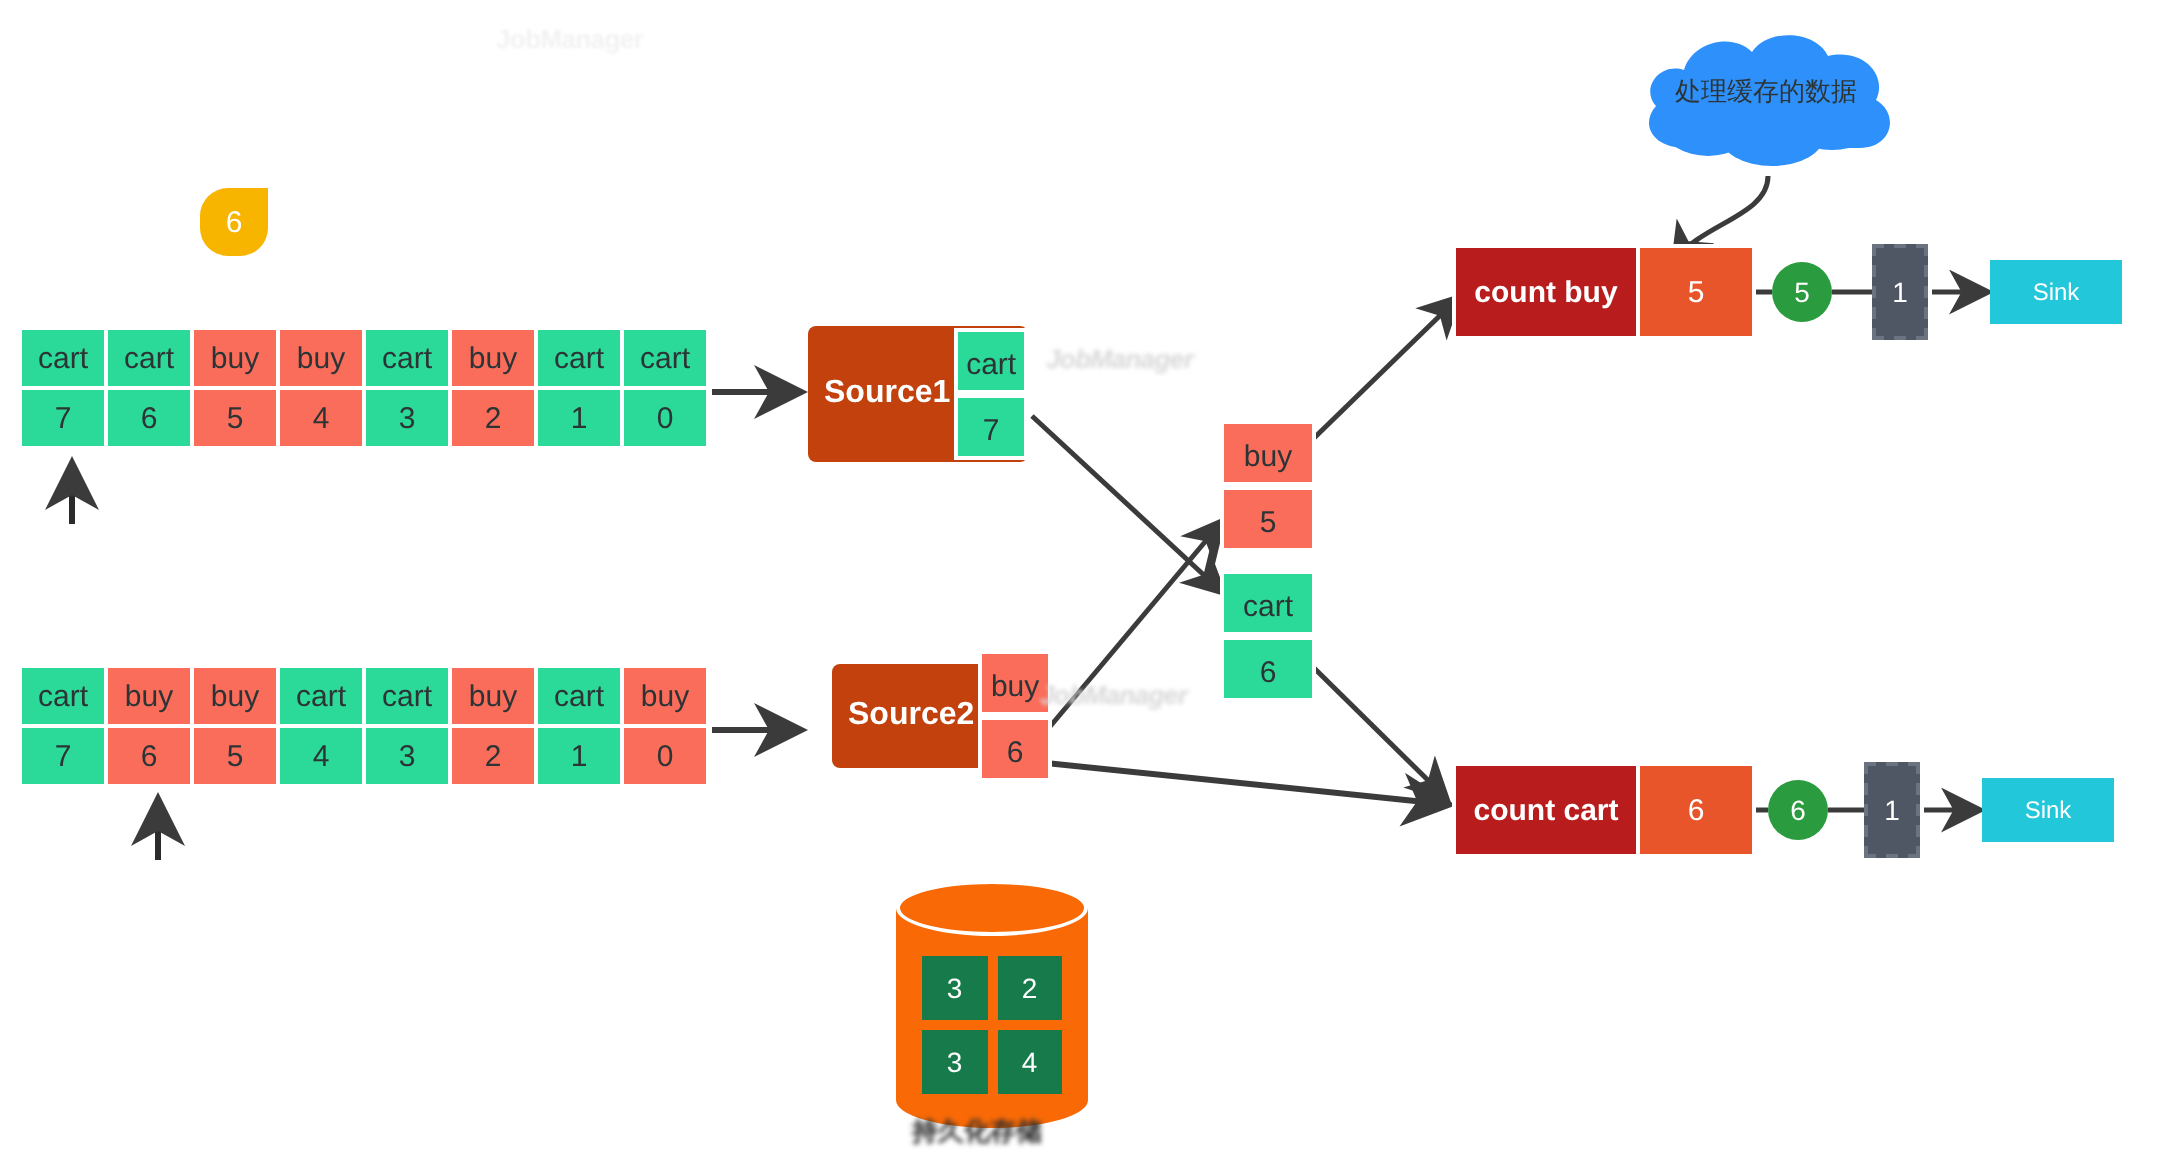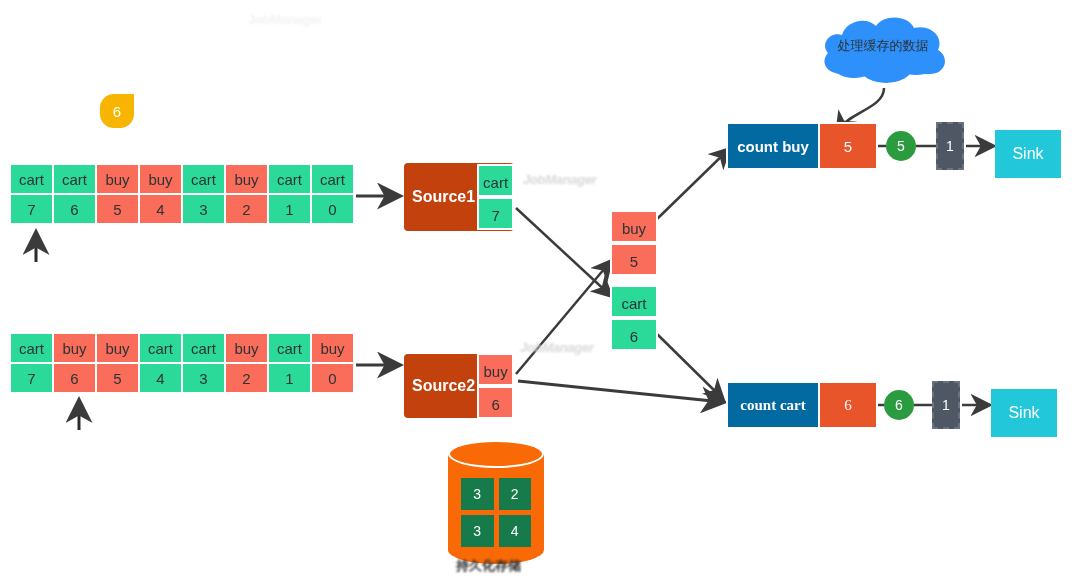--- a/index.html
+++ b/index.html
@@ -35,38 +35,38 @@
 
   
   .midbox{position:absolute;width:48px;display:flex;flex-direction:column;}
   .midbox div{height:33px;line-height:33px;text-align:center;font-size:15px;color:#2d3436;
               border:2px solid #ffffff;box-sizing:border-box;}
   .midbox.red div{background:#FB6D5B;}
   .midbox.green div{background:#2BD999;}
 
   
   .countbox{position:absolute;display:flex;height:48px;border:2px solid #ffffff;box-sizing:border-box;}
-  .countbox .ctitle{background:#0369a1;color:#ffffff;font-weight:bold;font-size:15px;
+  .countbox .ctitle{background:#b91c1c;color:#ffffff;font-weight:bold;font-size:15px;
                     width:92px;display:flex;align-items:center;justify-content:center;
                     border-right:2px solid #ffffff;box-sizing:border-box;}
   .countbox .cval{background:#E8552A;color:#ffffff;font-size:15px;width:56px;
                   display:flex;align-items:center;justify-content:center;}
 
   
   .gcircle{position:absolute;width:30px;height:30px;border-radius:50%;background:#2A9B3E;
            color:#ffffff;font-size:14px;display:flex;align-items:center;justify-content:center;}
 
   
   .barrier{position:absolute;width:28px;height:48px;background:#4F5764;
            border:2px dashed #6b7280;box-sizing:border-box;color:#ffffff;font-size:14px;
            display:flex;align-items:center;justify-content:center;}
 
   
-  .sink{position:absolute;width:66px;height:48px;background:#22C7DA;color:#ffffff;
-        font-size:16px;display:flex;align-items:center;justify-content:center;}
+  .sink{position:absolute;width:66px;height:32px;background:#22C7DA;color:#ffffff;
+        font-size:12px;display:flex;align-items:center;justify-content:center;}
 
   
   .badge6{position:absolute;width:34px;height:34px;background:#F7B500;color:#ffffff;
           font-size:15px;display:flex;align-items:center;justify-content:center;
           border-radius:14px 0 14px 14px;}
 
   
   .cloud{position:absolute;}
   .cloud .ctext{position:absolute;left:0;top:0;width:100%;height:100%;
                 display:flex;align-items:center;justify-content:center;
@@ -204,21 +204,21 @@
 
   <div class="source s1" style="left:404px;top:163px;width:110px;height:68px;">
     <div class="sname">Source1</div>
     <div class="minicell">
       <div>cart</div>
       <div>7</div>
     </div>
   </div>
   <div class="jm-blur" style="left:523px;top:172px;">JobManager</div>
 
-  <div class="source s2" style="left:404px;top:332px;width:110px;height:64px;margin-top:22px;">
+  <div class="source s2" style="left:416px;top:332px;width:110px;height:52px;">
     <div class="sname">Source2</div>
     <div class="minicell">
       <div>buy</div>
       <div>6</div>
     </div>
   </div>
   <div class="jm-blur" style="left:520px;top:340px;">JobManager</div>
 
   <div class="midbox red" style="left:610px;top:210px;">
     <div>buy</div>
@@ -230,21 +230,21 @@
   </div>
 
   <div class="countbox" style="left:726px;top:122px;">
     <div class="ctitle">count  buy</div>
     <div class="cval">5</div>
   </div>
   <div class="gcircle" style="left:886px;top:131px;">5</div>
   <div class="barrier" style="left:936px;top:122px;">1</div>
   <div class="sink" style="left:995px;top:130px;">Sink</div>
 
-  <div class="countbox" style="left:726px;top:381px;font-family:Liberation Serif, serif;">
+  <div class="countbox" style="left:726px;top:381px;">
     <div class="ctitle">count cart</div>
     <div class="cval">6</div>
   </div>
   <div class="gcircle" style="left:884px;top:390px;">6</div>
   <div class="barrier" style="left:932px;top:381px;">1</div>
   <div class="sink" style="left:991px;top:389px;">Sink</div>
 
   <div class="cloud" style="left:808px;top:12px;width:150px;height:80px;">
     <svg width="150" height="80" viewBox="0 0 150 80">
       <path d="M35,62 C18,62 12,50 20,41 C12,32 22,19 34,23 C38,9 58,4 68,14

